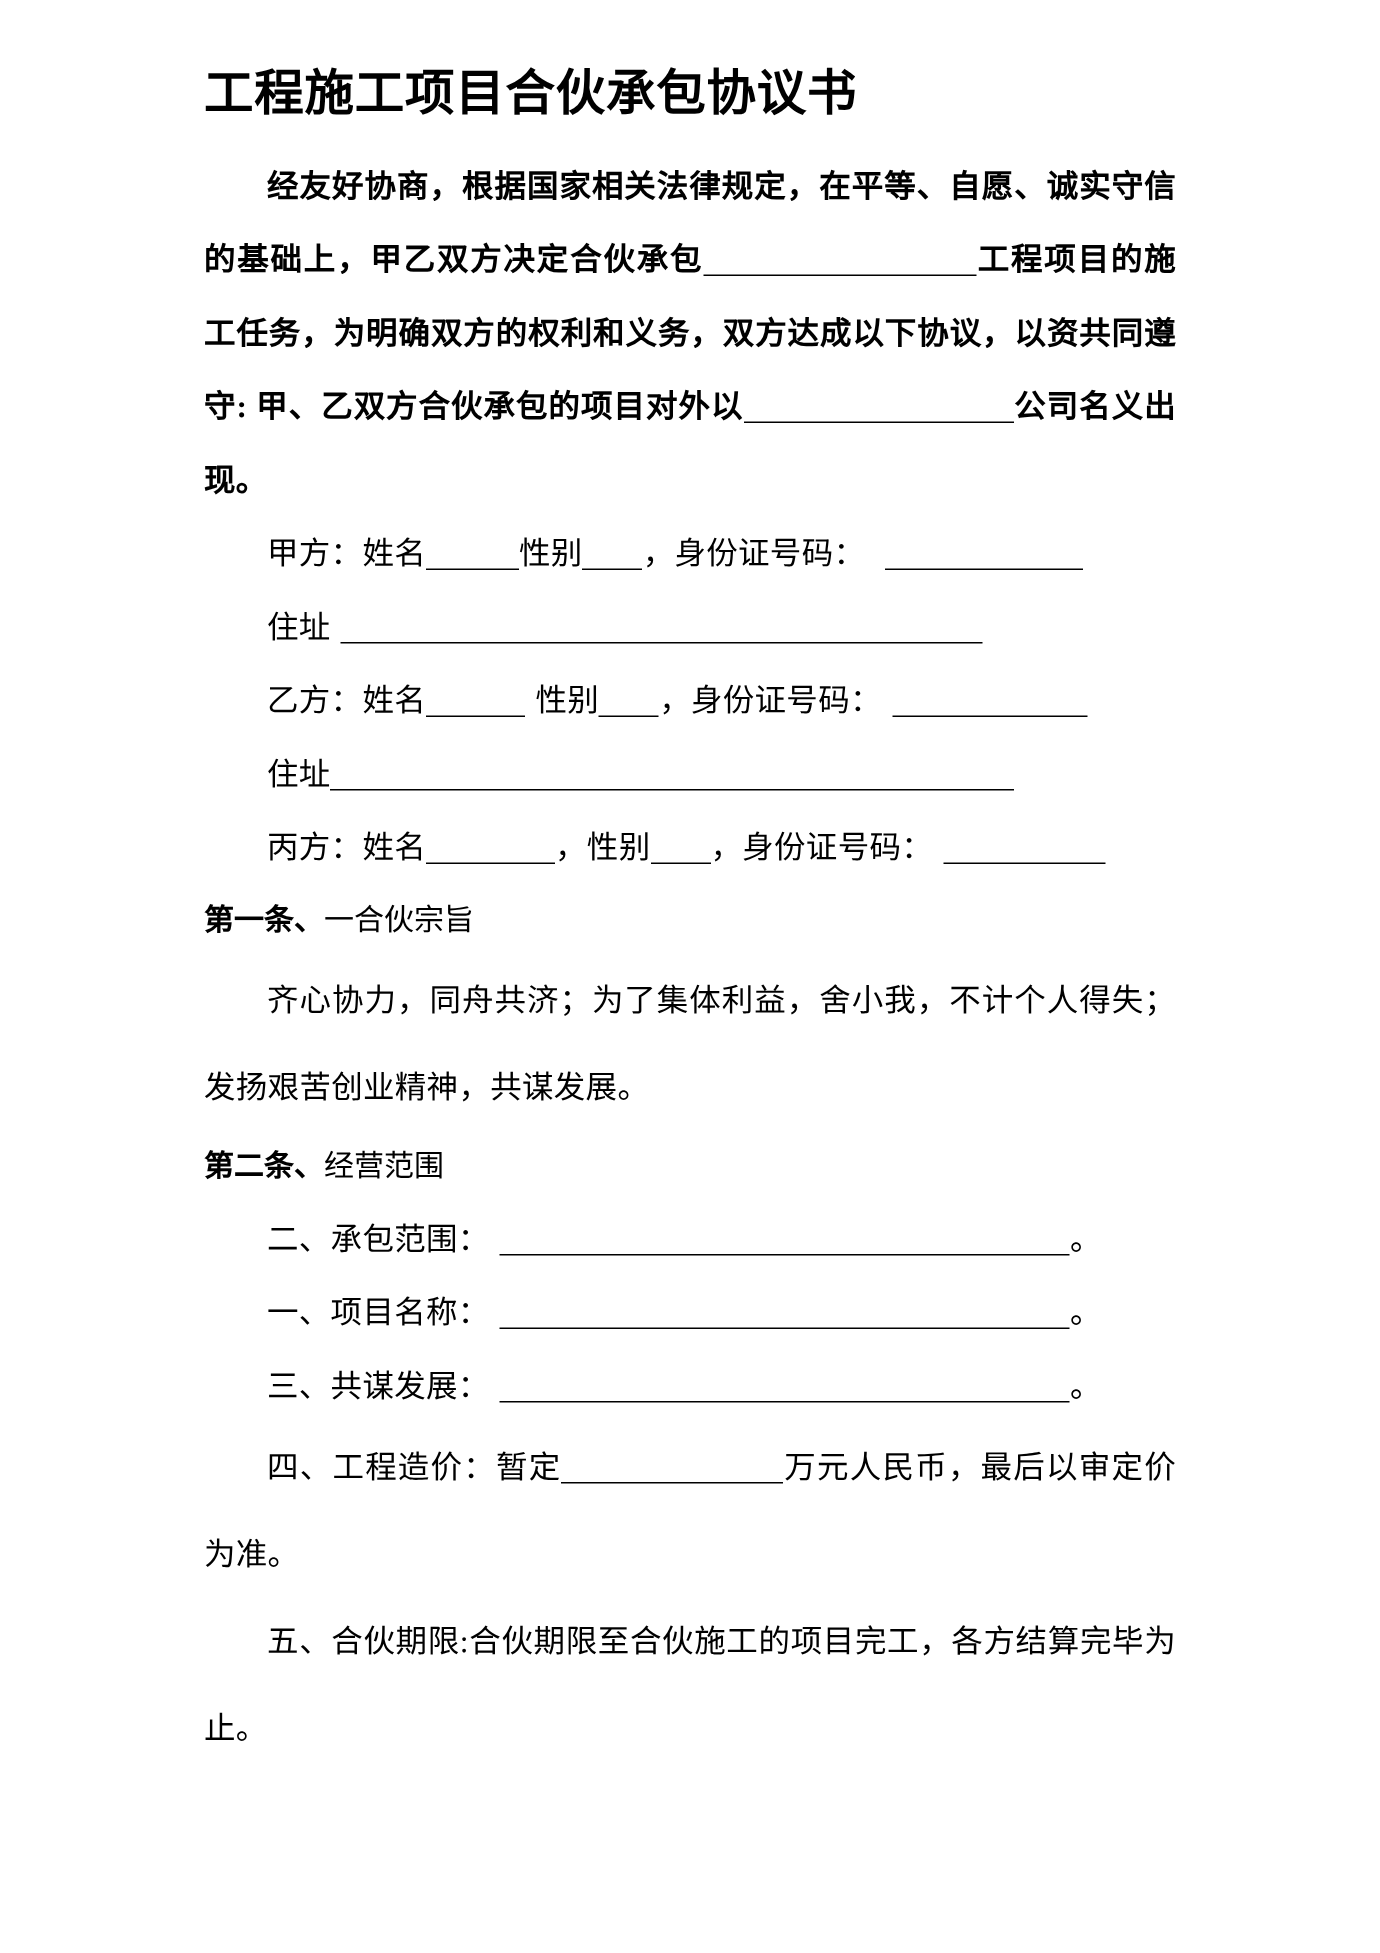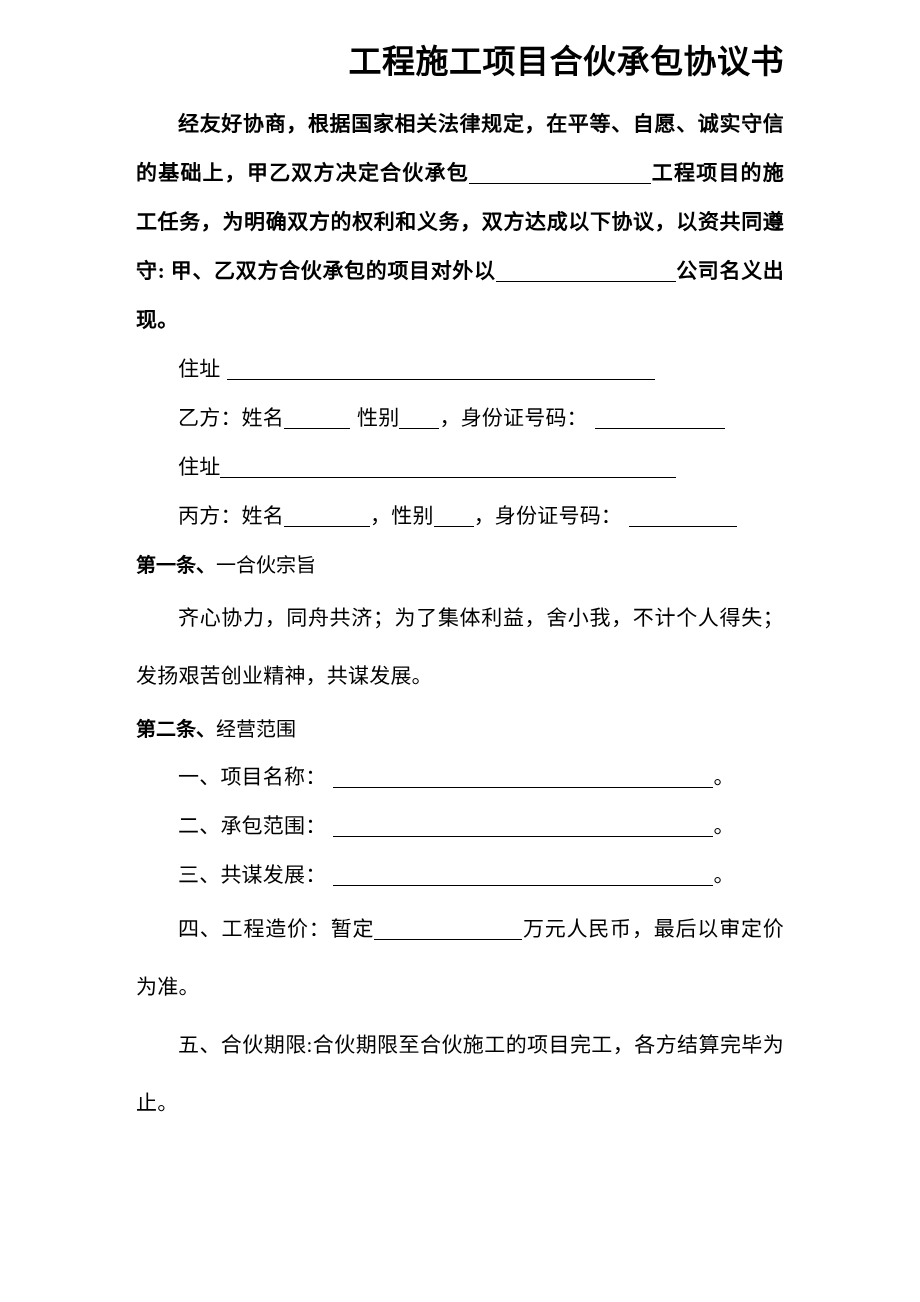--- a/index.html
+++ b/index.html
@@ -27,21 +27,21 @@
     top: 0;
     width: 648px;
   }
 
   
   .doc-title {
     font-family: "Liberation Sans", "DejaVu Sans", sans-serif;
     font-weight: bold;
     font-size: 33px;
     line-height: 1.1;
-    text-align: right;
+    text-align: left;
     letter-spacing: 0.5px;
     margin: 0;
     padding-top: 44px;
     padding-bottom: 0;
     white-space: nowrap;
   }
 
   
   .para {
     font-size: 21px;
@@ -143,39 +143,40 @@
 
 <div class="page">
   <div class="content">
 
     <h1 class="doc-title">工程施工项目合伙承包协议书</h1>
 
     <div class="lead-block">
       <p class="para indent"><span>经友好协商，根据国家相关法律规定，在平等、自愿、诚实守信的基础上，甲乙双方决定合伙承包</span><span class="blank w-inline-project"></span><span>工程项目的施工任务，为明确双方的权利和义务，双方达成以下协议，以资共同遵守: 甲、乙双方合伙承包的项目对外以</span><span class="blank w-inline-company"></span><span>公司名义出现。</span></p>
     </div>
 
+    <p class="party-line"><span>甲方：</span><span>姓名</span><span class="blank w-name-a"></span><span>性别</span><span class="blank w-sex"></span><span>，</span><span>身份证号码：</span><span class="sp-m"></span><span class="blank w-id-a"></span></p>
 
     <p class="party-line"><span>住址</span><span class="sp-s"></span><span class="blank w-addr-a"></span></p>
 
     <p class="party-line"><span>乙方：</span><span>姓名</span><span class="blank w-name-b"></span><span class="sp-s"></span><span>性别</span><span class="blank w-sex"></span><span>，</span><span>身份证号码：</span><span class="sp-s"></span><span class="blank w-id-b"></span></p>
 
     <p class="party-line"><span>住址</span><span class="blank w-addr-b"></span></p>
 
     <p class="party-line"><span>丙方：</span><span>姓名</span><span class="blank w-name-c"></span><span>，</span><span>性别</span><span class="blank w-sex"></span><span>，</span><span>身份证号码：</span><span class="sp-s"></span><span class="blank w-id-c"></span></p>
 
 
     <p class="sec-heading"><span class="sec-num">第一条、</span><span class="sec-title">一合伙宗旨</span></p>
 
     <p class="item-para">齐心协力，同舟共济；为了集体利益，舍小我，不计个人得失；发扬艰苦创业精神，共谋发展。</p>
 
     <p class="sec-heading"><span class="sec-num">第二条、</span><span class="sec-title">经营范围</span></p>
 
+    <p class="item-line"><span>二、承包范围：</span><span class="sp-s"></span><span class="blank w-item"></span><span>。</span></p>
+
     <p class="item-line"><span>一、项目名称：</span><span class="sp-s"></span><span class="blank w-item"></span><span>。</span></p>
-
-    <p class="item-line"><span>二、承包范围：</span><span class="sp-s"></span><span class="blank w-item"></span><span>。</span></p>
 
     <p class="item-line"><span>三、共谋发展：</span><span class="sp-s"></span><span class="blank w-item"></span><span>。</span></p>
 
     <p class="item-para"><span>四、工程造价：暂定</span><span class="blank w-price"></span><span>万元人民币，最后以审定价为准。</span></p>
 
     <p class="item-para">五、合伙期限:合伙期限至合伙施工的项目完工，各方结算完毕为止。</p>
 
   </div>
 </div>
 

